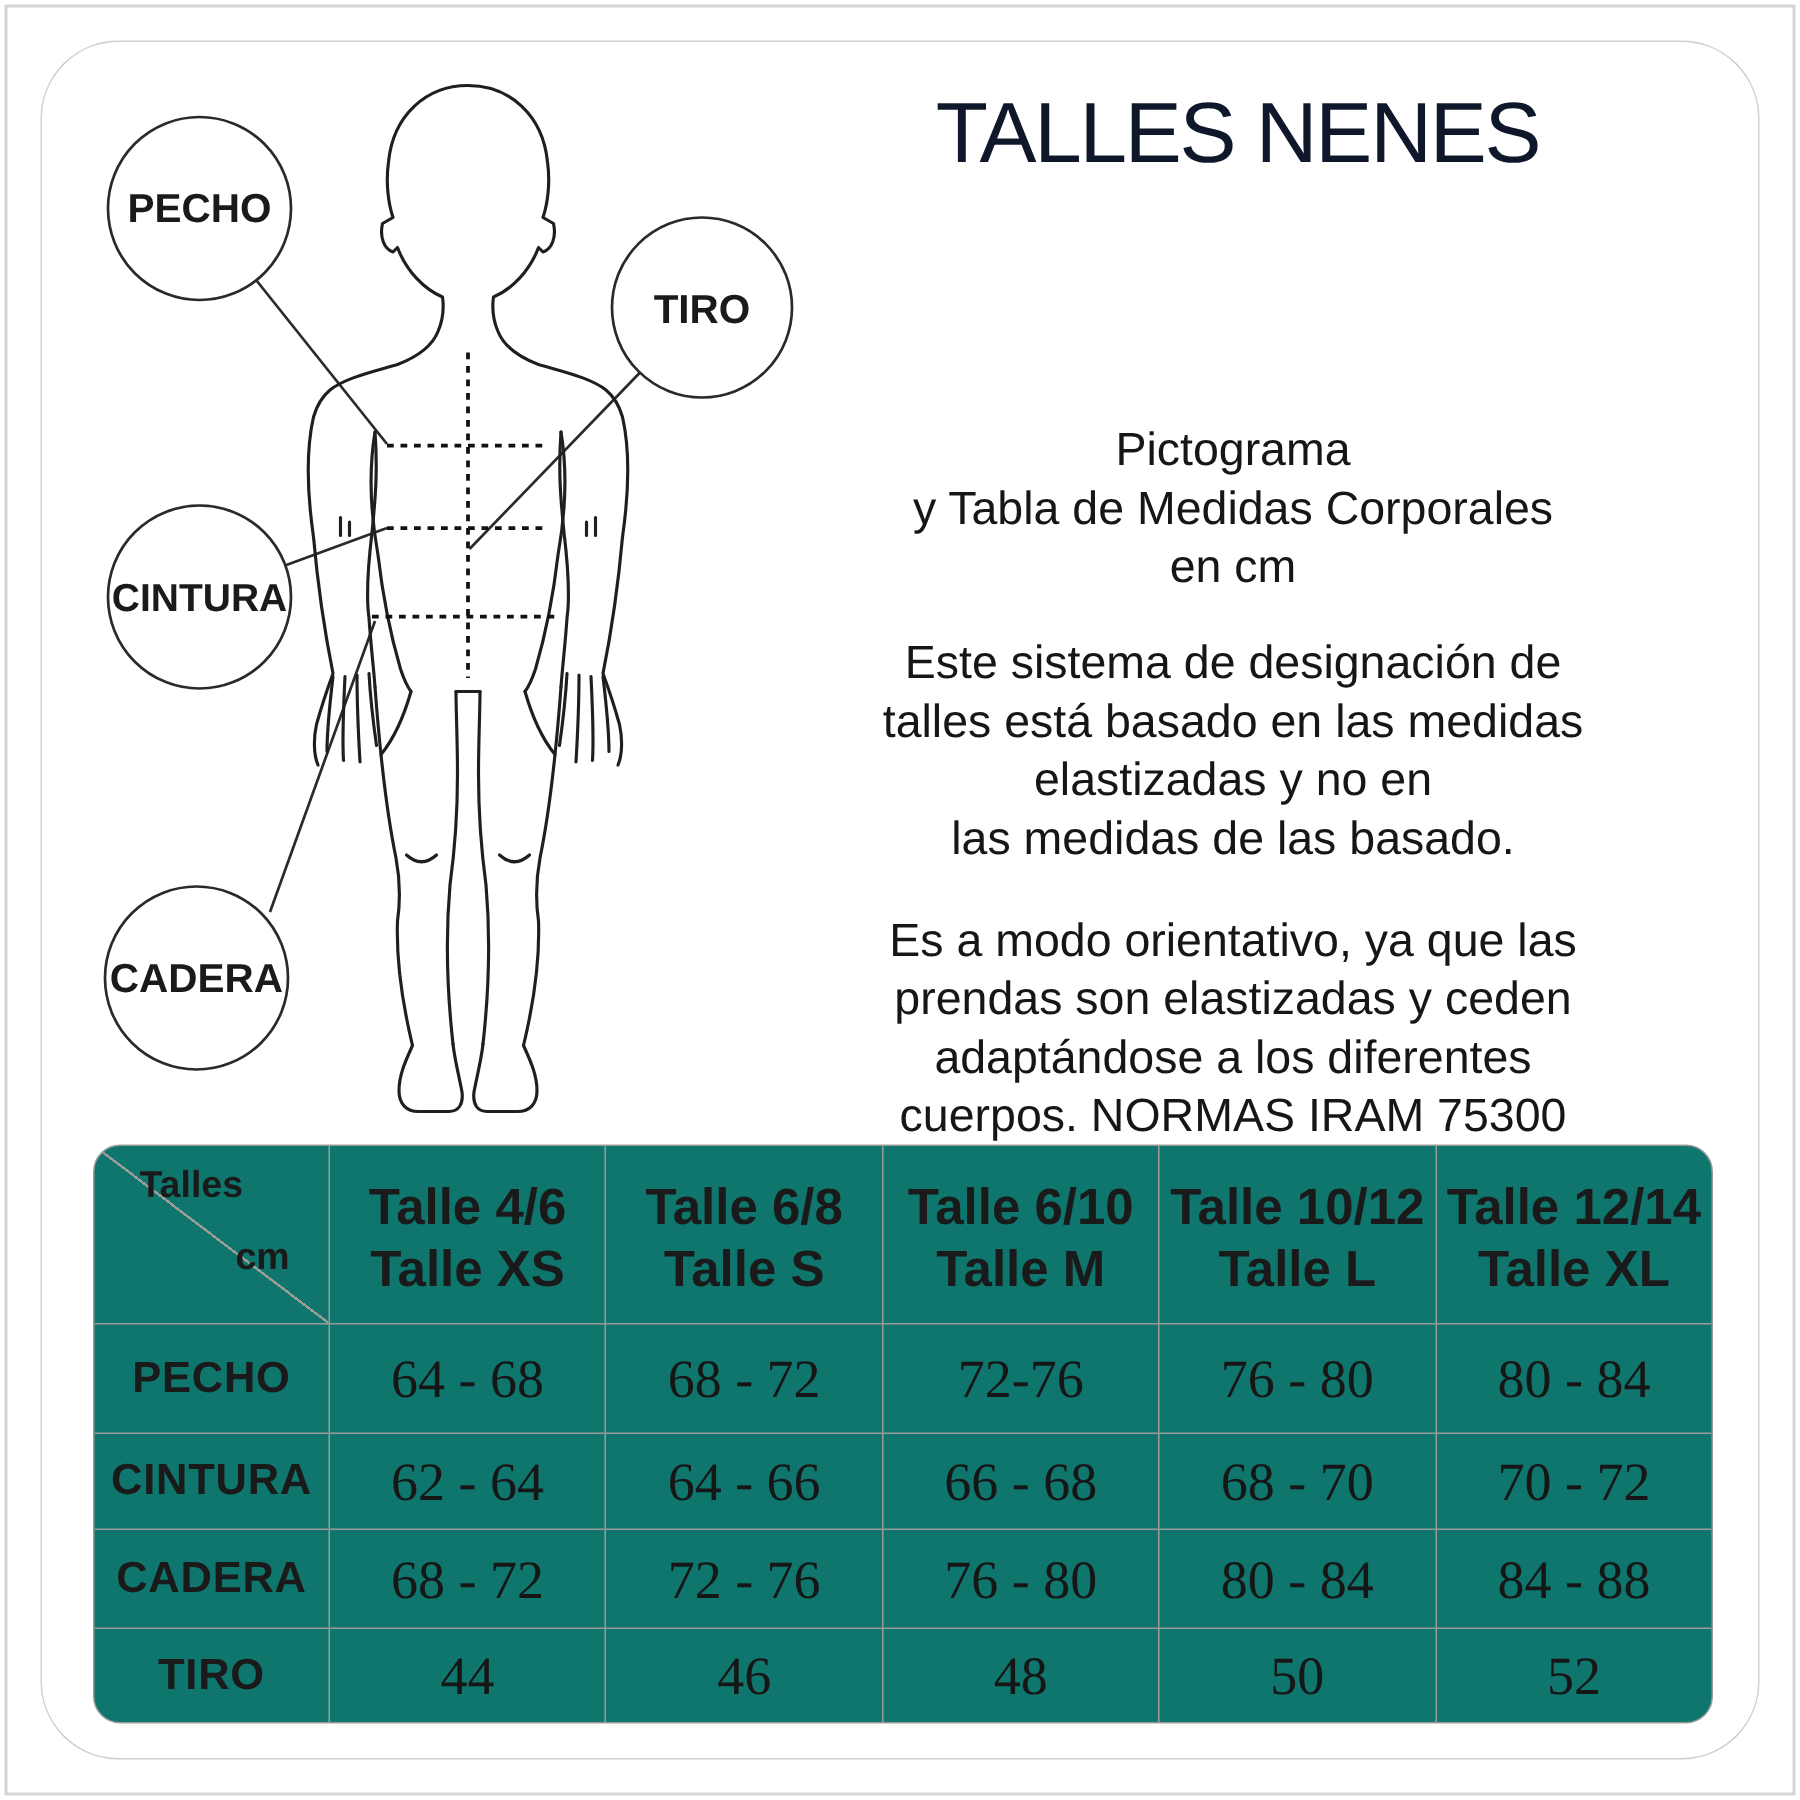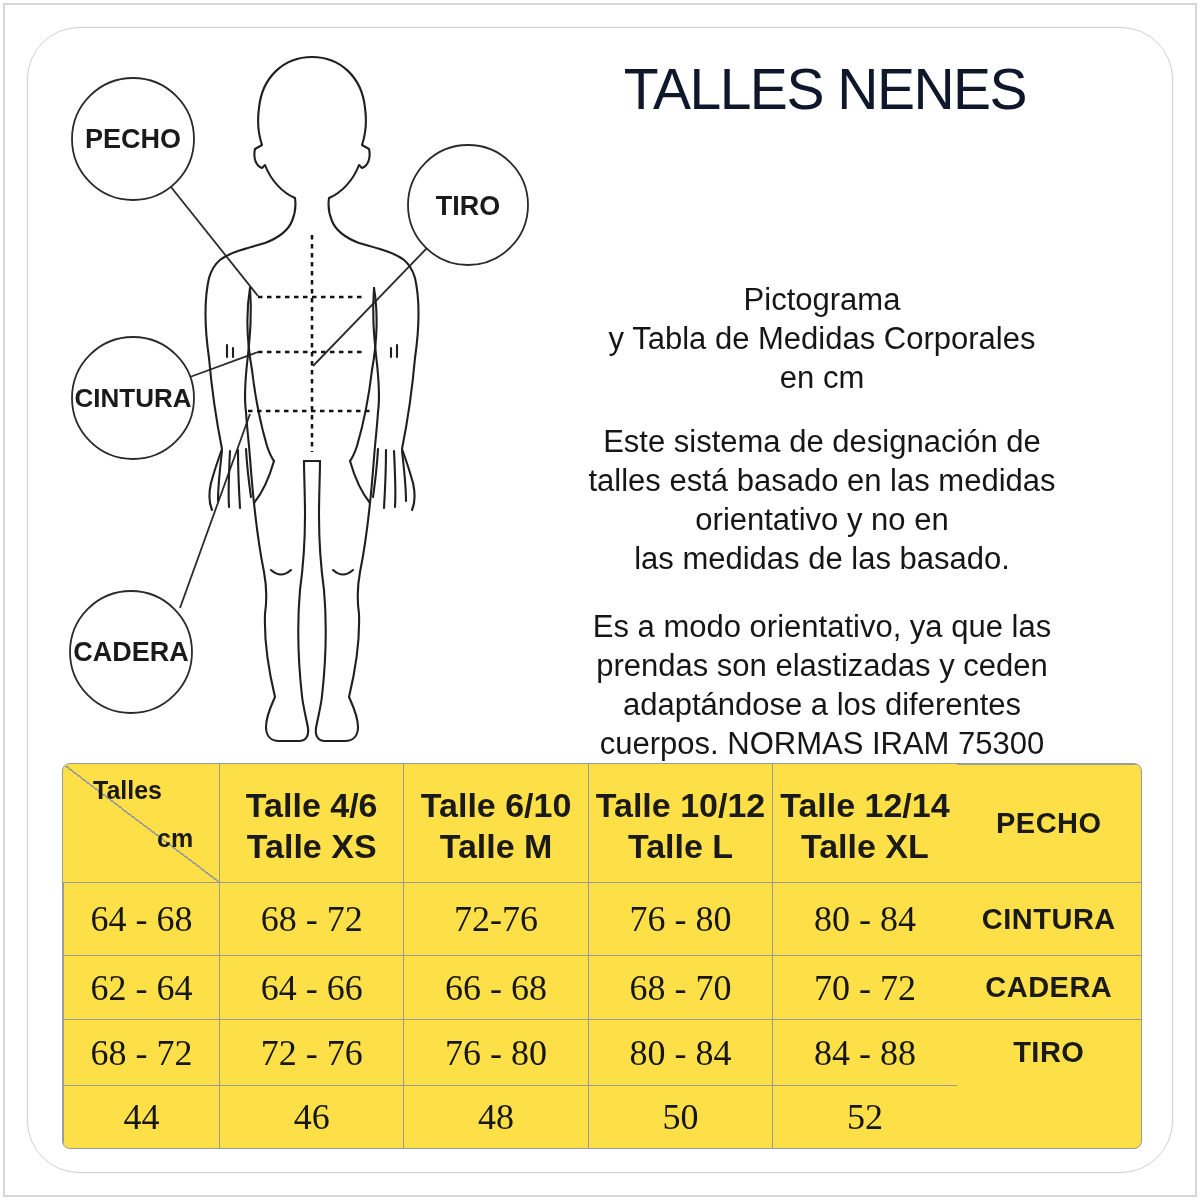--- a/index.html
+++ b/index.html
@@ -24,21 +24,21 @@
   .fig{stroke:#1f1f1f;stroke-width:2.1;fill:none;stroke-linecap:round;stroke-linejoin:round;}
   .dash{stroke:#111;stroke-width:2.5;fill:none;stroke-dasharray:4.5 4.5;}
   .leader{stroke:#2a2a2a;stroke-width:1.8;fill:none;}
   .callout{stroke:#2a2a2a;stroke-width:1.8;fill:#ffffff;}
   .callout-label{font-family:"Liberation Sans",sans-serif;font-weight:bold;font-size:27px;fill:#1a1a1a;text-anchor:middle;}
 
   .size-table{
     position:absolute;left:62px;top:763px;width:1078px;height:384px;
     display:grid;grid-template-columns:156px repeat(5,1fr);
     grid-template-rows:118px 73px 64px 66px auto;
-    border:1.3px solid #9b9b9b;border-radius:8px;overflow:hidden;background:#fde047;
+    border:1.3px solid #9b9b9b;border-radius:18px;overflow:hidden;background:#0f766e;
   }
   .cell{display:flex;align-items:center;justify-content:center;}
   .bl{border-left:1.2px solid #9b9b9b;}
   .bt{border-top:1.2px solid #9b9b9b;}
   .corner-cell{
     position:relative;
     background-image:linear-gradient(to top right,transparent calc(50% - 0.8px),#9b9b9b calc(50% - 0.8px),#9b9b9b calc(50% + 0.8px),transparent calc(50% + 0.8px));
   }
   .corner-top{position:absolute;top:12px;left:30px;font-weight:bold;font-size:25px;}
   .corner-bottom{position:absolute;top:60px;left:94px;font-weight:bold;font-size:25px;}
@@ -133,21 +133,21 @@
 
   <div class="text-col">
     <div class="text-block tb1">
       <p>Pictograma</p>
       <p>y Tabla de Medidas Corporales</p>
       <p>en cm</p>
     </div>
     <div class="text-block tb2">
       <p>Este sistema de designación de</p>
       <p>talles está basado en las medidas</p>
-      <p>orientativo y no en</p>
+      <p>elastizadas y no en</p>
       <p>las medidas de las basado.</p>
     </div>
     <div class="text-block tb3">
       <p>Es a modo orientativo, ya que las</p>
       <p>prendas son elastizadas y ceden</p>
       <p>adaptándose a los diferentes</p>
       <p>cuerpos. NORMAS IRAM 75300</p>
     </div>
   </div>
 
@@ -155,20 +155,24 @@
 
     <div class="cell corner-cell">
       <span class="corner-top">Talles</span>
       <span class="corner-bottom">cm</span>
     </div>
     <div class="cell head-cell bl">
       <span>Talle 4/6</span>
       <span>Talle XS</span>
     </div>
     <div class="cell head-cell bl">
+      <span>Talle 6/8</span>
+      <span>Talle S</span>
+    </div>
+    <div class="cell head-cell bl">
       <span>Talle 6/10</span>
       <span>Talle M</span>
     </div>
     <div class="cell head-cell bl">
       <span>Talle 10/12</span>
       <span>Talle L</span>
     </div>
     <div class="cell head-cell bl">
       <span>Talle 12/14</span>
       <span>Talle XL</span>

